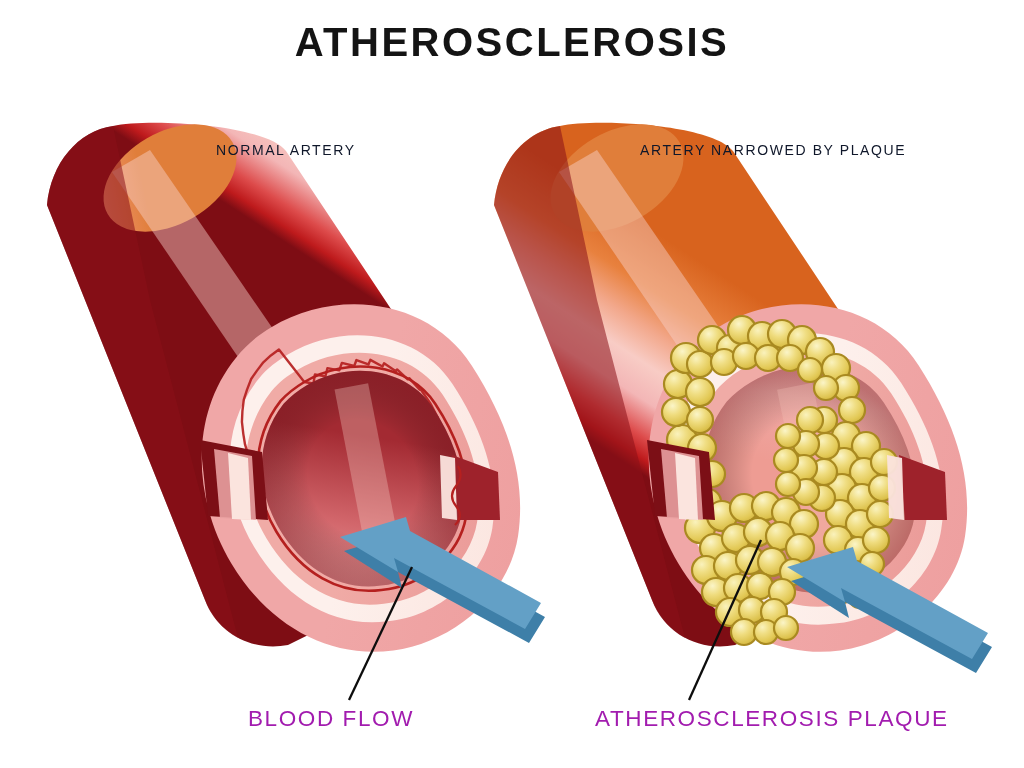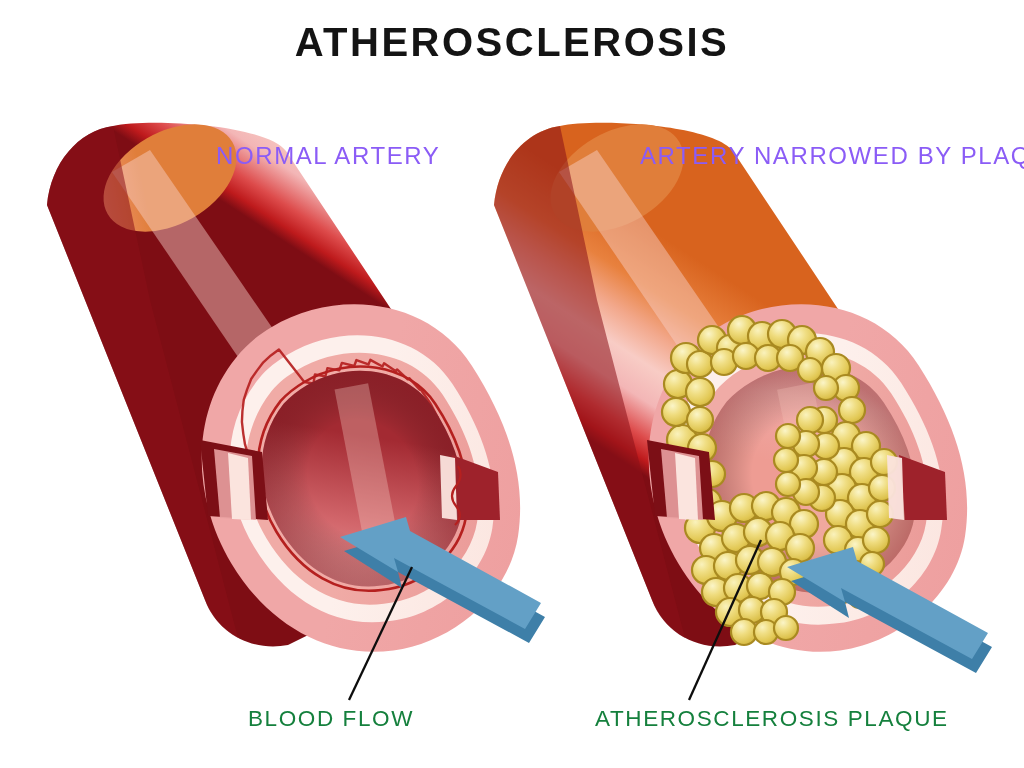--- a/index.html
+++ b/index.html
@@ -34,33 +34,33 @@
     font-family: "Liberation Sans", sans-serif;
     font-size: 40px;
     font-weight: 600;
     letter-spacing: 2.5px;
     color: #141414;
     white-space: nowrap;
   }
   .panel-label {
     position: absolute;
     font-family: "Liberation Sans", sans-serif;
-    font-size: 24px;
+    font-size: 14px;
     font-weight: 500;
     letter-spacing: 1.6px;
-    color: #8b5cf6;
+    color: #0f172a;
     white-space: nowrap;
   }
   .callout-label {
     position: absolute;
     font-family: "Liberation Sans", sans-serif;
     font-size: 22.5px;
     font-weight: 500;
     letter-spacing: 1.6px;
-    color: #15803d;
+    color: #a21caf;
     white-space: nowrap;
   }
   #label-normal   { top: 142px; left: 216px; }
   #label-narrowed { top: 142px; left: 640px; }
   #label-blood-flow { top: 706px; left: 248px; }
   #label-plaque     { top: 706px; left: 595px; }
 </style>
 </head>
 <body>
 

